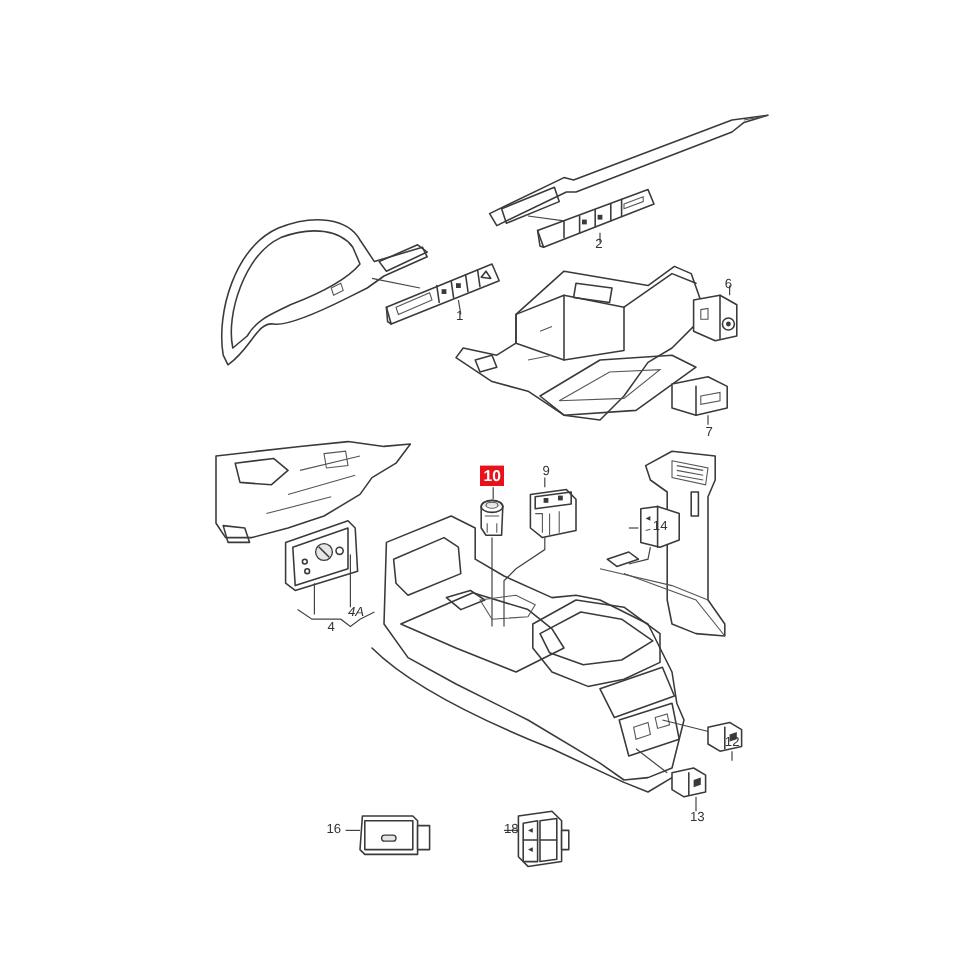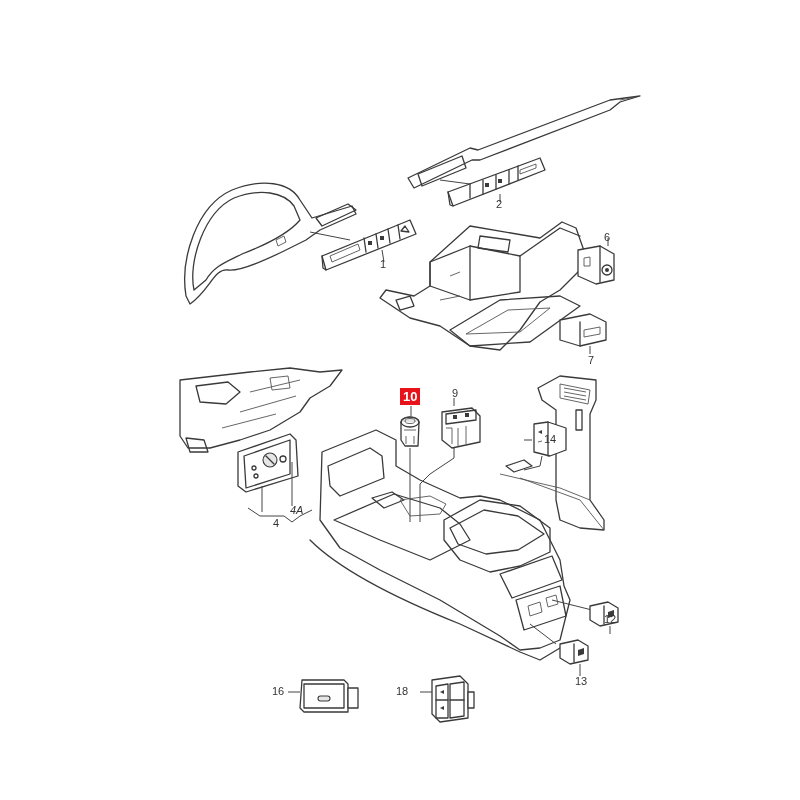--- a/index.html
+++ b/index.html
@@ -206,13 +206,13 @@
 <div class="callout" style="left:273px;top:518px;">4</div>
 <div class="callout" style="left:290px;top:505px;font-style:italic;">4A</div>
 <div class="callout" style="left:604px;top:232px;">6</div>
 <div class="callout" style="left:588px;top:355px;">7</div>
 <div class="callout" style="left:452px;top:388px;">9</div>
 <div class="callout-hl" style="left:400px;top:388px;">10</div>
 <div class="callout" style="left:575px;top:676px;">13</div>
 <div class="callout" style="left:604px;top:614px;">12</div>
 <div class="callout" style="left:508px;top:434px;margin-left:36px;">14</div>
 <div class="callout" style="left:272px;top:686px;text-align:right;">16</div>
-<div class="callout" style="left:396px;top:686px;">18</div>
+<div class="callout" style="left:420px;top:686px;">18</div>
 
 </body></html>

